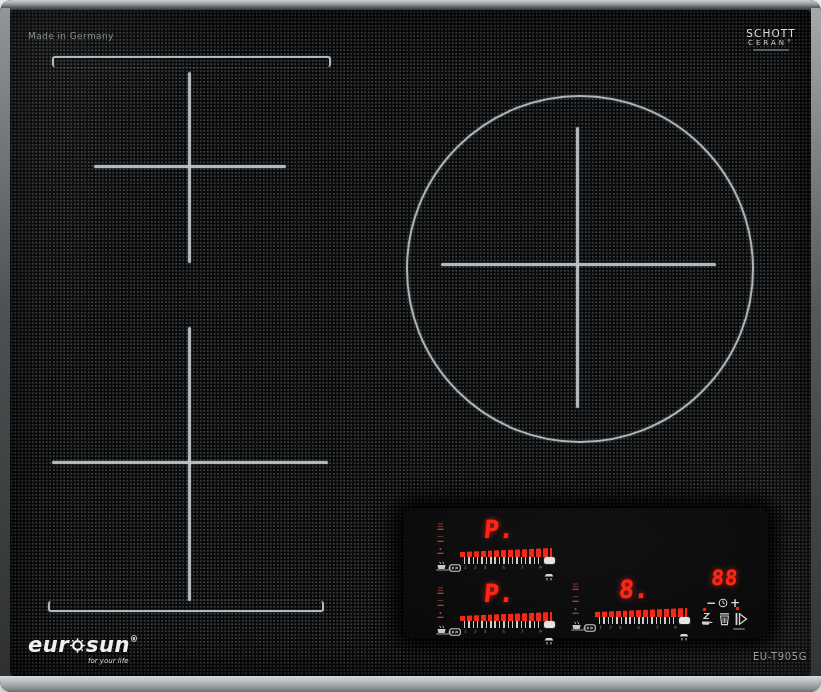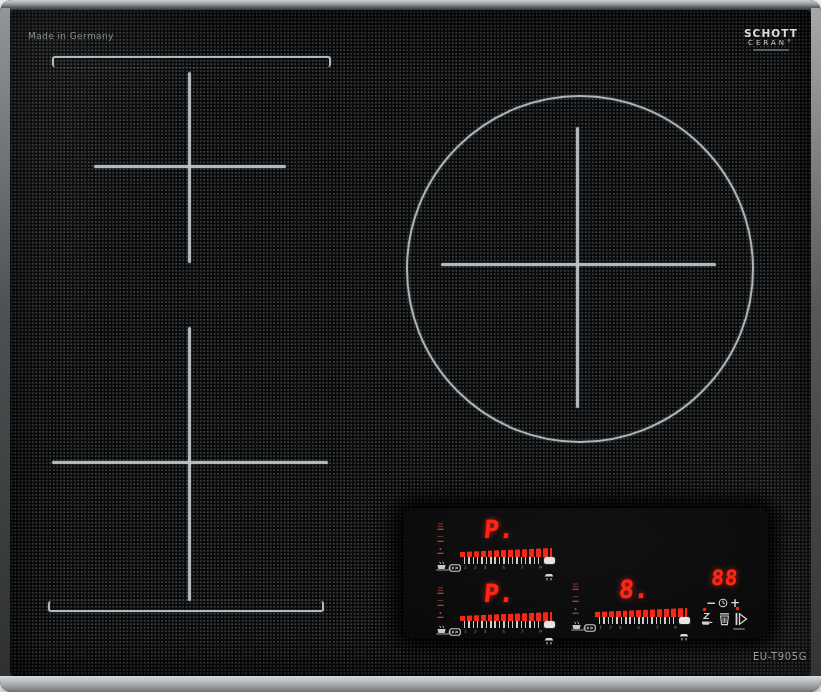--- a/index.html
+++ b/index.html
@@ -19,21 +19,21 @@
         background-image:radial-gradient(rgba(150,152,154,0.38) 0.8px, rgba(0,0,0,0) 1.05px);
         background-size:3.5px 3.5px;
         box-shadow:inset 0 0 40px rgba(0,0,0,.8);}
   .sheen{position:absolute;left:10px;top:10px;right:10px;bottom:16px;border-radius:5px;pointer-events:none;
         background:linear-gradient(115deg, rgba(255,255,255,0.045) 0%, transparent 22%, transparent 78%, rgba(255,255,255,0.04) 100%);}
   .stage{position:absolute;left:0;top:0;width:821px;height:540px;}
 
   
   .made-in{position:absolute;left:28px;top:31px;font-size:9px;color:#8b8e90;letter-spacing:.4px;}
   .schott{position:absolute;left:737px;top:27px;width:68px;text-align:center;line-height:1.15;}
-  .schott .l1{font-size:10.5px;font-weight:bold;letter-spacing:1.1px;color:#d9dbdc;}
+  .schott .l1{font-size:10.5px;font-weight:normal;letter-spacing:1.1px;color:#d9dbdc;}
   .schott .l2{font-size:7px;letter-spacing:3px;color:#cfd1d2;}
   .schott .sub{margin:2px auto 0;width:36px;height:1.5px;background:#5c5f61;border-radius:1px;}
   .model{position:absolute;left:748px;top:651px;width:64px;text-align:center;font-size:10px;
          color:#9a9c9e;letter-spacing:.6px;text-shadow:0 1px 1px #000;}
 
   
   .mark{position:absolute;background:#c2c6c8;border-radius:2px;opacity:.92;
         box-shadow:0 0 2px rgba(240,242,244,.45);}
   .mark.h{height:2.5px;} .mark.v{width:2.5px;}
   .bracket{position:absolute;border:2.5px solid #c2c6c8;border-radius:3px;opacity:.92;
@@ -321,16 +321,23 @@
       </span>
       <span>
         <svg width="13" height="14" viewBox="0 0 13 14">
             <rect x="0.6" y="1" width="1.8" height="12" fill="#d2d3d4"></rect>
             <path d="M4.5 1.8L11.5 7l-7 5.2z" fill="none" stroke="#d2d3d4" stroke-width="1.3"></path>
           </svg>
       </span>
     </div>
     <div class="micro-bar fi-micro"></div>
 
+    <div class="logo">
+      <span class="word"><span>eur</span><svg width="17" height="17" viewBox="0 0 18 18">
+            <circle cx="9" cy="9" r="4.6" fill="none" stroke="#eff0f1" stroke-width="2.4"></circle>
+            <path d="M9 1.2v2M9 14.8v2M1.2 9h2M14.8 9h2M3.4 3.4l1.4 1.4M13.2 13.2l1.4 1.4M13.2 4.8l1.4-1.4" stroke="#eff0f1" stroke-width="1.6"></path>
+          </svg><span>sun</span><span class="reg">®</span></span>
+      <div class="tagline">for your life</div>
+    </div>
 
     <div class="model">EU-T905G</div>
   </div>
 </div>
 
 </body></html>

